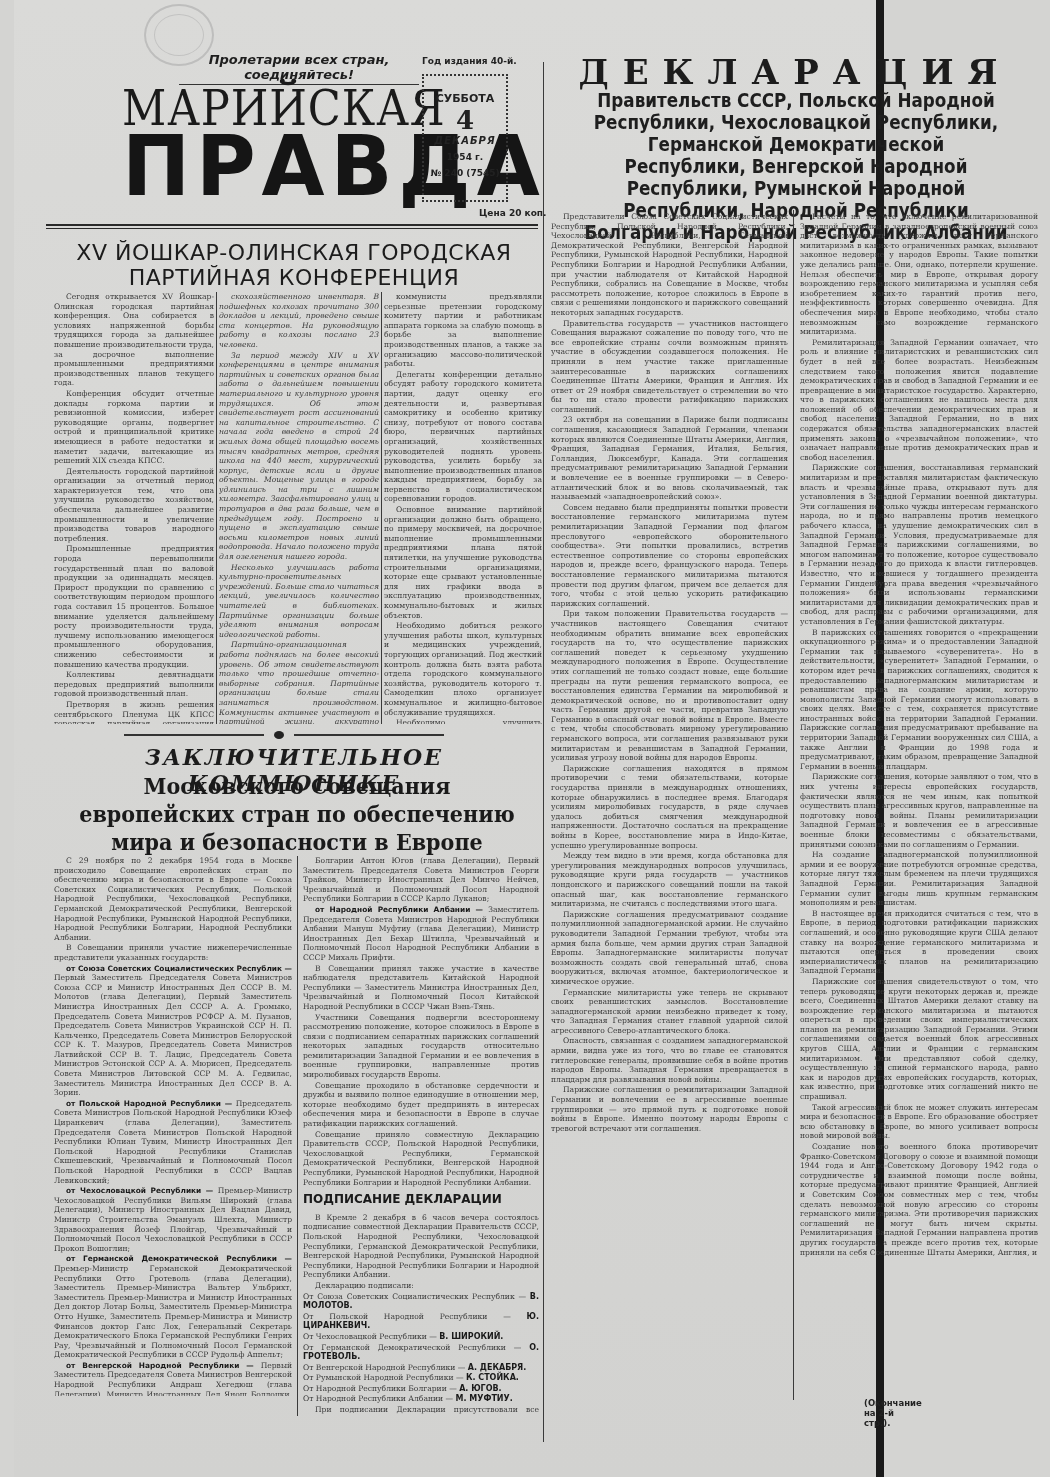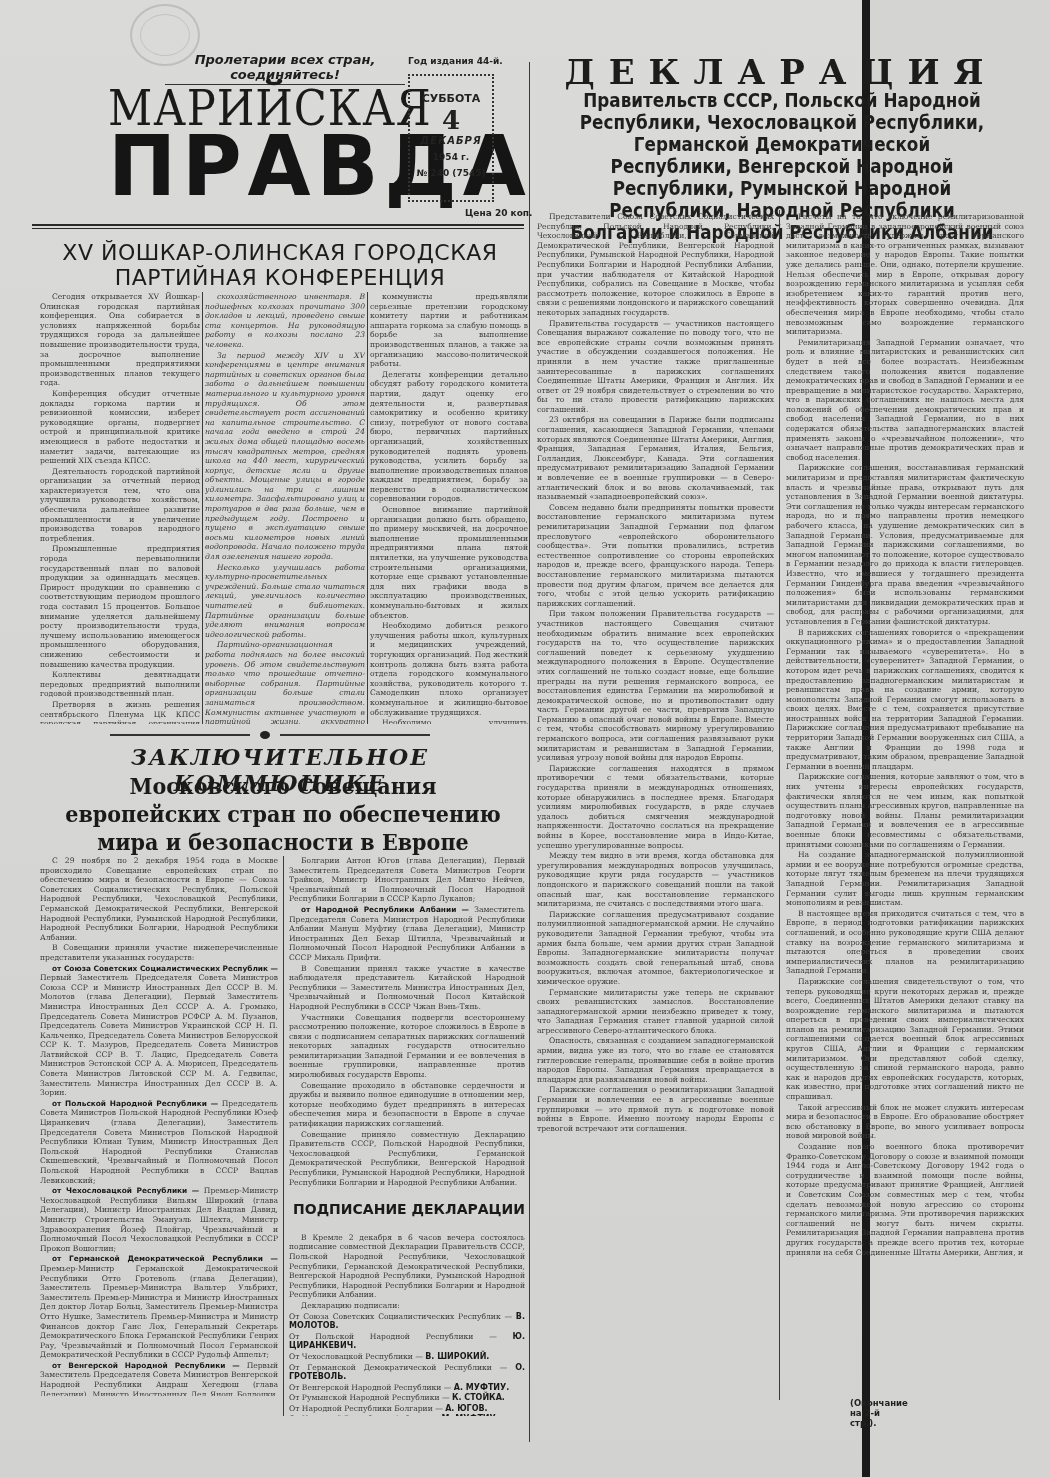--- a/index.html
+++ b/index.html
@@ -5,21 +5,21 @@
   * { box-sizing: border-box; margin: 0; padding: 0; }
   html, body { width: 1050px; height: 1477px; }
   body {
     background: #d4d4d2;
     font-family: "DejaVu Serif", serif;
     color: #2a2a2a;
     position: relative;
     overflow: hidden;
   }
   .page {
-    position: absolute; left: 0; top: 0; width: 870px; height: 1477px;
+    position: absolute; left: 14px; top: 0; width: 870px; height: 1477px;
     background: linear-gradient(180deg, #dadad8 0%, #d6d6d4 50%, #d2d2d0 100%);
   }
   .right-edge {
     position: absolute; right: 0; top: 0; width: 8px; height: 1477px;
     background: #1a1a1a;
   }
   .stamp {
     position: absolute; left: 130px; top: 4px; width: 70px; height: 62px;
     border: 2px solid #a8a8a8; border-radius: 50%; opacity: 0.55;
   }
@@ -95,22 +95,22 @@
   }
 
   
   .col {
     position: absolute; font-family: "DejaVu Serif", serif; font-size: 7.6px;
     line-height: 9.6px; color: #3a3a3a; text-align: justify; overflow: hidden;
   }
   .col p { text-indent: 12px; margin-bottom: 1px; }
   .col b { color: #1a1a1a; font-family: "DejaVu Sans", sans-serif; font-size: 7.4px; }
   .col .center-head {
-    text-align: right; font-family: "DejaVu Sans", sans-serif; font-weight: bold;
-    font-size: 14px; color: #1a1a1a; text-indent: 0; margin: 18px 0;
+    text-align: left; font-family: "DejaVu Sans", sans-serif; font-weight: bold;
+    font-size: 12px; color: #1a1a1a; text-indent: 0; margin: 8px 0;
   }
   .col .sig { text-indent: 0; }
   .col .sig b { font-size: 8px; }
 
   
   .ornament {
     position: absolute; left: 110px; top: 731px; width: 320px; height: 8px;
   }
   .ornament .line { position: absolute; top: 3px; height: 2px; background: #333; }
   .ornament .dot {
@@ -133,21 +133,21 @@
   }
 </style>
 </head>
 <body>
 
 <div class="page">
   <div class="right-edge"></div>
   <div class="stamp"></div>
 
   <div class="slogan">Пролетарии всех стран, соединяйтесь!</div>
-  <div class="year-label">Год издания 44-й.</div>
+  <div class="year-label">Год издания 40-й.</div>
   <div class="title-1">МАРИЙСКАЯ</div>
   <div class="title-2">ПРАВДА</div>
 
   <div class="datebox">
     <div class="dow">СУББОТА</div>
     <div class="day">4</div>
     <div class="month">ДЕКАБРЯ</div>
     <div class="year">1954 г.</div>
     <div class="issue">№ 240 (7545)</div>
   </div>
@@ -239,19 +239,19 @@
       <p>Участники Совещания подвергли всестороннему рассмотрению положение, которое сложилось в Европе в связи с подписанием сепаратных парижских соглашений некоторых западных государств относительно ремилитаризации Западной Германии и ее вовлечения в военные группировки, направленные против миролюбивых государств Европы.</p>
       <p>Совещание проходило в обстановке сердечности и дружбы и выявило полное единодушие в отношении мер, которые необходимо будет предпринять в интересах обеспечения мира и безопасности в Европе в случае ратификации парижских соглашений.</p>
       <p>Совещание приняло совместную Декларацию Правительств СССР, Польской Народной Республики, Чехословацкой Республики, Германской Демократической Республики, Венгерской Народной Республики, Румынской Народной Республики, Народной Республики Болгарии и Народной Республики Албании.</p>
       <p class="center-head">ПОДПИСАНИЕ ДЕКЛАРАЦИИ</p>
       <p>В Кремле 2 декабря в 6 часов вечера состоялось подписание совместной Декларации Правительств СССР, Польской Народной Республики, Чехословацкой Республики, Германской Демократической Республики, Венгерской Народной Республики, Румынской Народной Республики, Народной Республики Болгарии и Народной Республики Албании.</p>
       <p>Декларацию подписали:</p>
       <p class="sig">От Союза Советских Социалистических Республик — <b>В. МОЛОТОВ.</b></p>
       <p class="sig">От Польской Народной Республики — <b>Ю. ЦИРАНКЕВИЧ.</b></p>
       <p class="sig">От Чехословацкой Республики — <b>В. ШИРОКИЙ.</b></p>
       <p class="sig">От Германской Демократической Республики — <b>О. ГРОТЕВОЛЬ.</b></p>
-      <p class="sig">От Венгерской Народной Республики — <b>А. МУФТИУ.</b></p>
+      <p class="sig">От Венгерской Народной Республики — <b>А. ДЕКАБРЯ.</b></p>
       <p class="sig">От Румынской Народной Республики — <b>К. СТОЙКА.</b></p>
       <p class="sig">От Народной Республики Болгарии — <b>А. ЮГОВ.</b></p>
       <p class="sig">От Народной Республики Албании — <b>М. МУФТИУ.</b></p>
       <p>При подписании Декларации присутствовали все члены Делегаций государств — участников Совещания, а также представитель Китайской Народной Республики Чжан Вэнь-Тянь, принимавший участие в Совещании в качестве наблюдателя.</p>
     </div>
 </div>
 
 </body></html>

